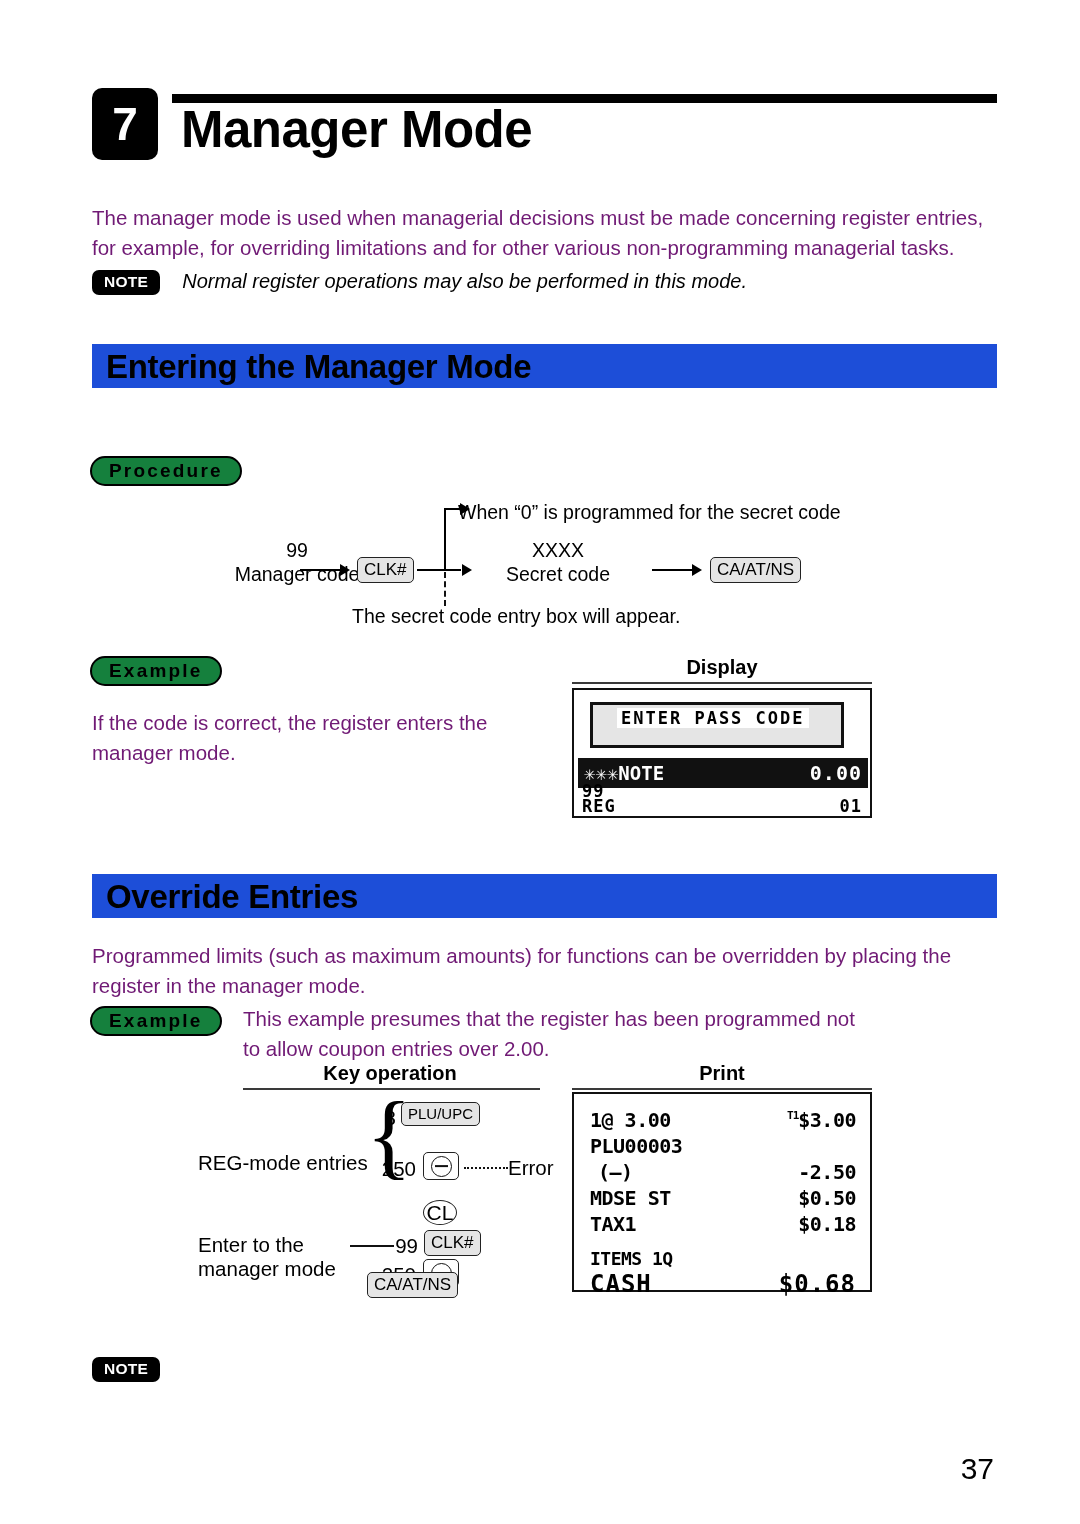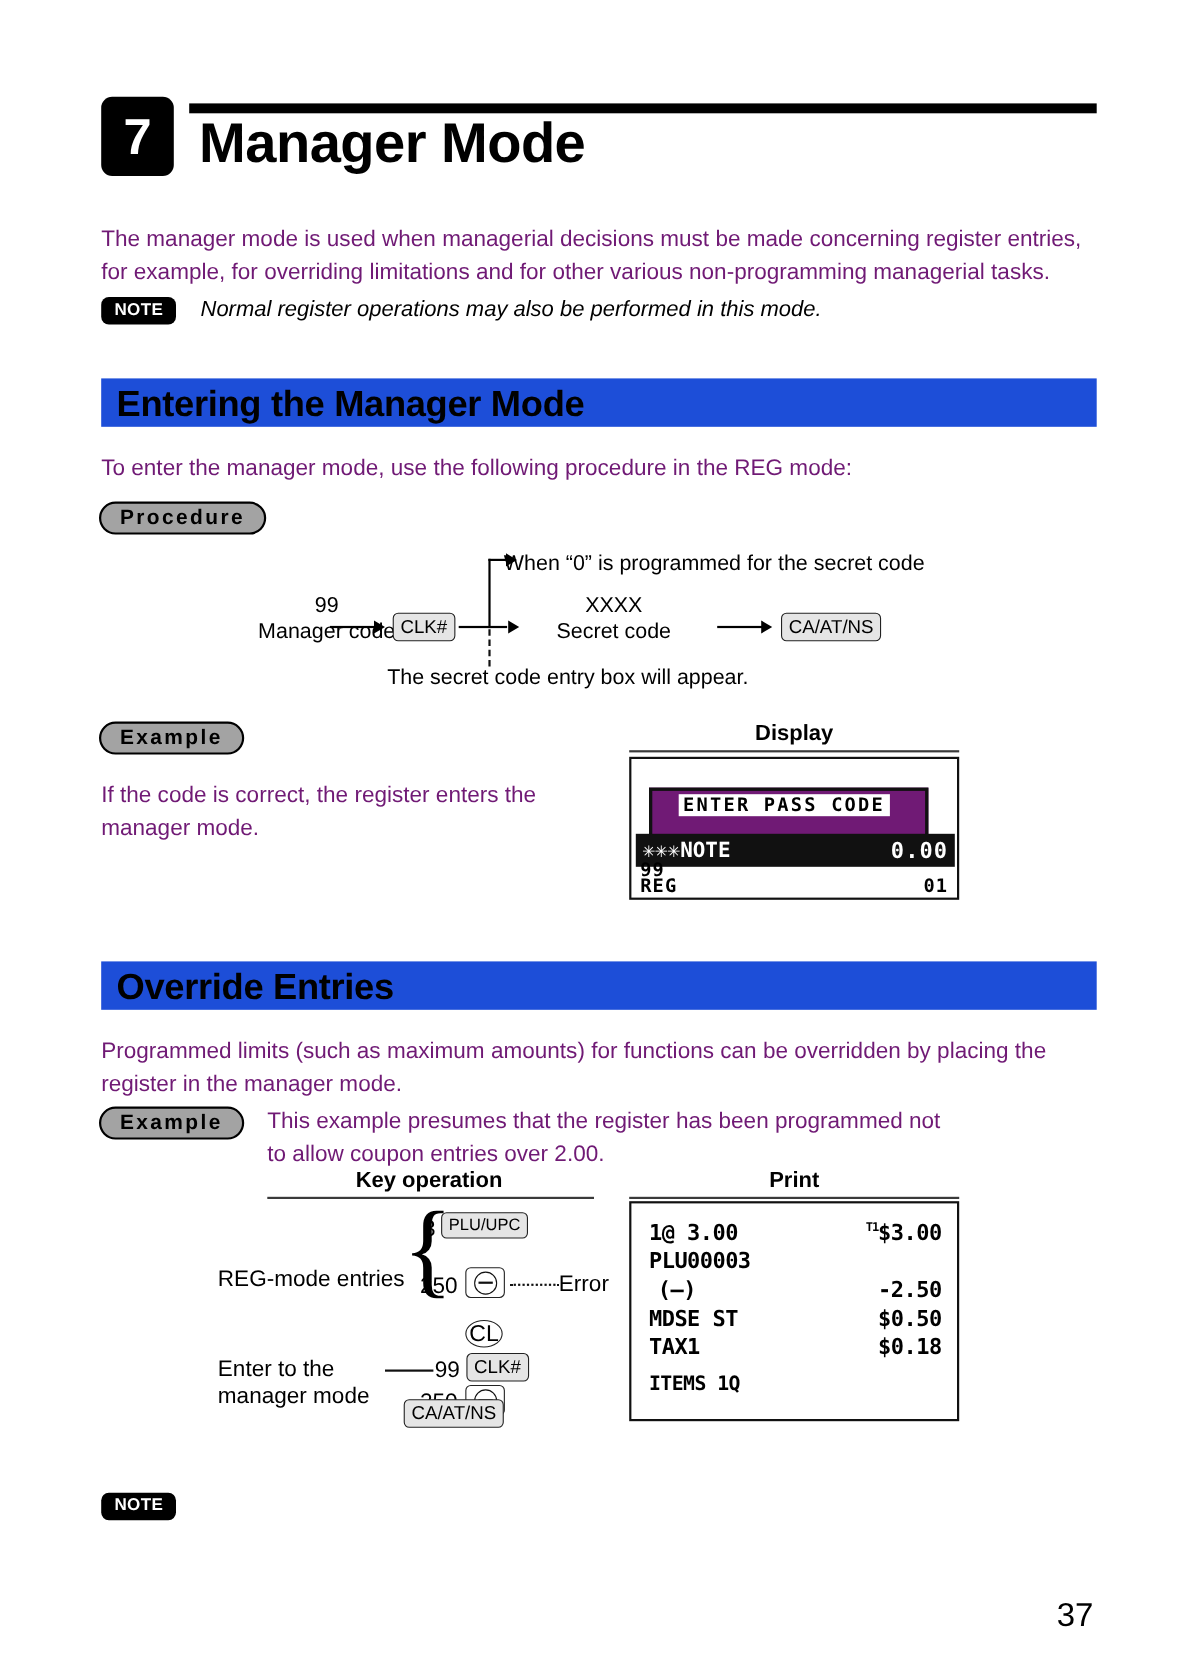--- a/index.html
+++ b/index.html
@@ -52,21 +52,21 @@
     font-size:33px;font-weight:bold;letter-spacing:-0.3px;margin-left:14px;line-height:1;
   }
   #section-entering{top:344px;}
   #section-override{top:874px;}
 
   
   .pill{
     position:absolute;border:2.2px solid #000;border-radius:22px;
     height:30px;display:flex;align-items:center;justify-content:center;
     font-size:19px;font-weight:bold;letter-spacing:2.2px;
-    padding:0 17px;background:#a3a3a3;box-sizing:border-box;
+    padding:0 17px;background:#15803d;box-sizing:border-box;
   }
   #pill-procedure{left:90px;top:456px;}
   #pill-example-1{left:90px;top:656px;}
   #pill-example-2{left:90px;top:1006px;}
 
   
   .keycap{
     display:inline-flex;align-items:center;justify-content:center;
     border:1.6px solid #222;border-radius:5px;background:#e5e5e5;
     font-size:17px;line-height:1;padding:3px 6px 4px;white-space:nowrap;
@@ -107,22 +107,22 @@
   }
   .panel-rule{position:absolute;height:2.4px;background:#3a3a3a;}
 
   
   #lcd-panel{
     position:absolute;left:572px;top:688px;width:300px;height:130px;
     border:2.4px solid #111;background:#fff;box-sizing:border-box;
     font-family:"DejaVu Sans Mono", monospace;overflow:hidden;
   }
   #lcd-passbox{
-    position:absolute;left:16px;top:26px;width:254px;height:46px;
-    border:3px solid #111;box-sizing:border-box;background:#701a75;
+    position:absolute;left:16px;top:12px;width:254px;height:46px;
+    border:3px solid #111;box-sizing:border-box;background:#e5e5e5;
   }
   #lcd-passbox-shadow{
     position:absolute;left:22px;top:18px;width:254px;height:46px;background:#111;z-index:-1;
   }
   #lcd-passlabel{
     position:absolute;left:24px;top:3px;background:#fff;padding:0 4px;
     font-size:17px;font-weight:bold;letter-spacing:2px;line-height:20px;
     white-space:nowrap;
   }
   #lcd-total-row{
@@ -190,21 +190,20 @@
 
   <div class="note-row" id="note-top">
     <div class="note-badge">NOTE</div>
     <div class="note-text">Normal register operations may also be performed in this mode.</div>
   </div>
 
   <div class="section-bar" id="section-entering">
     <span>Entering the Manager Mode</span>
   </div>
 
-  <div class="body-text" style="left:92px;top:411px;width:905px;">To enter the manager mode, use the following procedure in the REG mode:</div>
 
   <div class="pill" id="pill-procedure">Procedure</div>
 
   <div id="procedure-diagram">
 
     <div class="flow-label" style="left:366px;top:2px;width:500px;text-align:left;">When “0” is programmed for the secret code</div>
 
     <div class="flow-label" style="left:110px;top:40px;width:190px;">99</div>
     <div class="flow-label" style="left:110px;top:64px;width:190px;">Manager code</div>
 
@@ -325,20 +324,24 @@
       <span class="rgt">$0.50</span>
     </div>
     <div class="rcpt-line" style="top:118px;">
       <span class="lft">TAX1</span>
       <span class="rgt">$0.18</span>
     </div>
     <div class="rcpt-line" style="top:154px;font-size:18px;">
       <span class="lft">ITEMS 1Q</span>
       <span class="rgt"></span>
     </div>
+    <div class="rcpt-line rcpt-big" style="top:176px;">
+      <span class="lft">CASH</span>
+      <span class="rgt">$0.68</span>
+    </div>
   </div>
 
   <div class="note-row" id="note-bottom">
     <div class="note-badge">NOTE</div>
   </div>
 
   <div id="page-number">37</div>
 
 </div>
 

